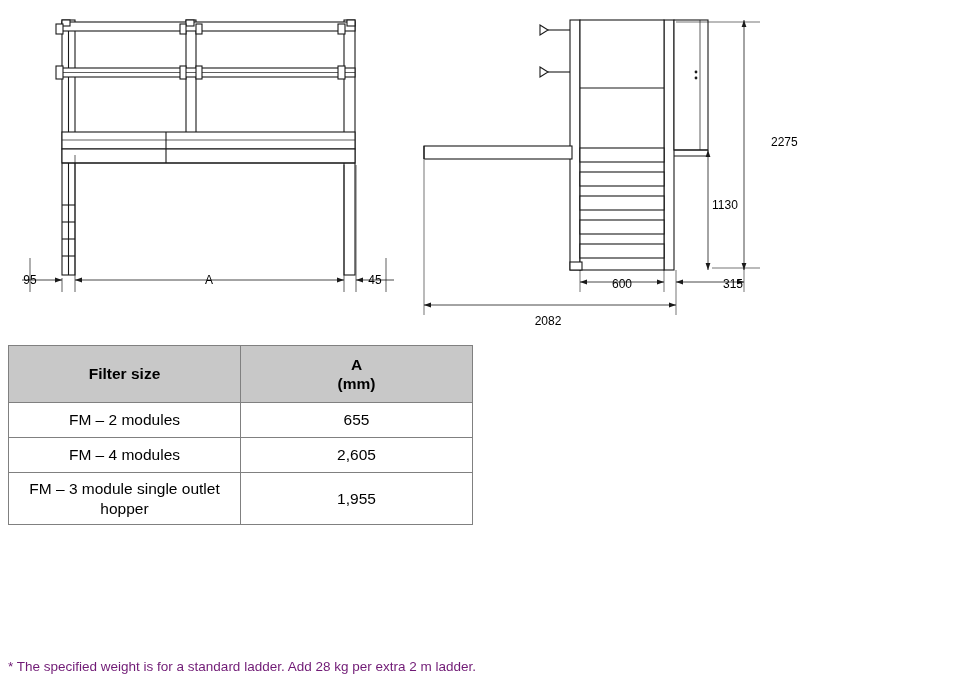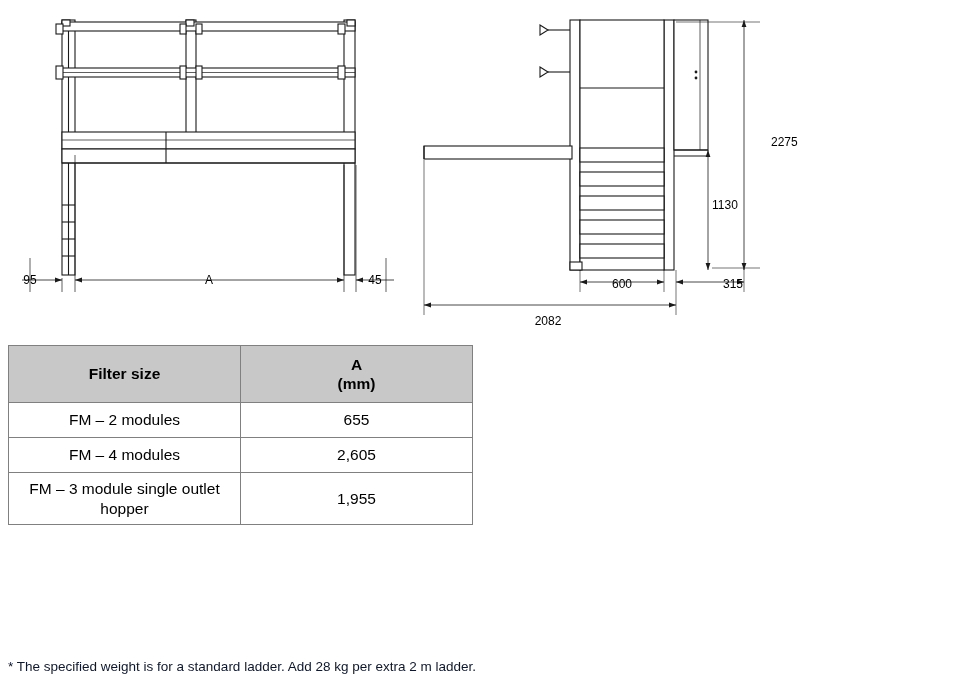--- a/index.html
+++ b/index.html
@@ -70,21 +70,21 @@
   }
   col.c1 { width: 232px; }
   col.c2 { width: 232px; }
   .th-sub { font-weight: bold; display: block; }
   .footnote {
     position: absolute;
     left: 8px;
     top: 659px;
     font-size: 13.5px;
     font-family: "Liberation Sans", sans-serif;
-    color: #0f172a;
+    color: #701a75;
     white-space: nowrap;
   }
 </style>
 </head>
 <body>
 
 <div id="stage">
 
   <svg class="drawing" viewBox="0 0 960 340">
     <g stroke="#1a1a1a" fill="none" stroke-width="1.1">

